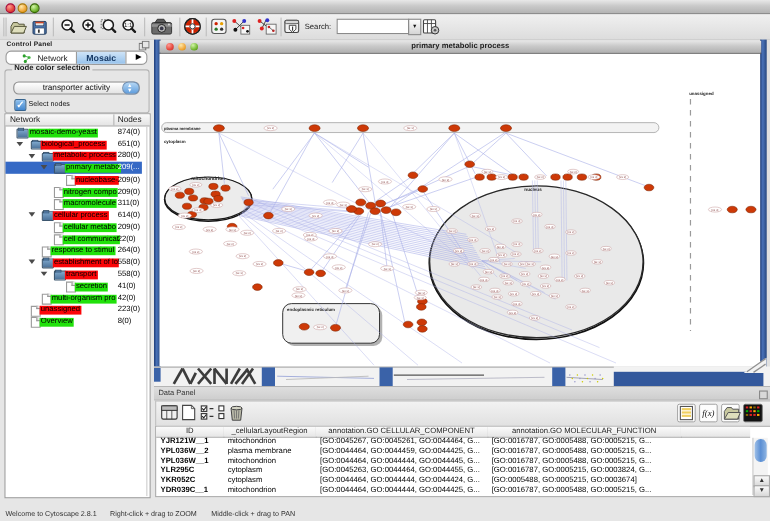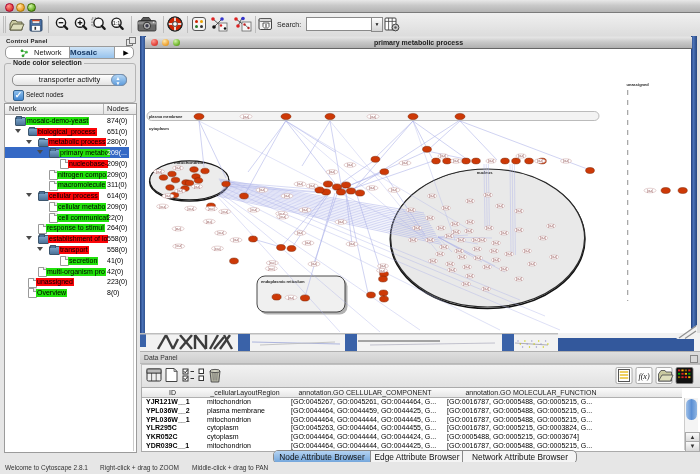--- a/index.html
+++ b/index.html
@@ -13,21 +13,21 @@
 
 #toolbar{left:0;top:13px;width:700px;height:23px;background:linear-gradient(#f0f0f0,#dcdcdc);border-bottom:1px solid #9a9a9a;}
 .tsep{top:3px;width:1px;height:17px;background:#bdbdbd;}
 #searchlbl{left:277px;top:8px;font-size:7px;color:#222;}
 #searchbox{left:306px;top:4px;width:64px;height:12px;background:#fff;border:1px solid #8a8a8a;}
 #searchdrop{left:371px;top:4px;width:10px;height:13px;background:linear-gradient(#fdfdfd,#d5d5d5);border:1px solid #8a8a8a;font-size:5px;text-align:center;line-height:13px;color:#111;}
 
 #cpanel{left:0;top:36px;width:140px;height:417px;background:#e6e6e6;}
 #cphead{left:6px;top:2px;font-size:6px;font-weight:bold;color:#222;letter-spacing:0.2px;}
 #tabbar{left:5px;top:10px;width:127px;height:11px;background:#fff;border:1px solid #9b9b9b;border-radius:5px;overflow:hidden;}
-#tab-mosaic{left:63px;top:0;width:44px;height:18px;background:linear-gradient(#cfe4f7,#74aee6);border-left:1px solid #9b9b9b;border-right:1px solid #9b9b9b;font-size:8px;font-weight:bold;color:#173a66;line-height:11px;}
+#tab-mosaic{left:63px;top:0;width:44px;height:18px;background:linear-gradient(#cfe4f7,#74aee6);border-left:1px solid #9b9b9b;border-right:1px solid #9b9b9b;text-align:center;font-size:8px;font-weight:bold;color:#173a66;line-height:11px;}
 #tab-net{left:28px;top:0;font-size:7.5px;color:#222;line-height:11px;}
 #tab-arrow{left:113px;top:0;width:14px;height:11px;font-size:7px;text-align:center;line-height:11px;color:#000;}
 #groupbox{left:4px;top:27px;width:130px;height:38px;border:1px solid #b5b5b5;border-radius:3px;}
 #grouplbl{left:11px;top:23px;z-index:3;font-size:7px;font-weight:bold;color:#222;background:#e6e6e6;padding:0 2px;}
 #combo{left:12px;top:38px;width:113px;height:10px;background:linear-gradient(#ffffff,#e3e3e3);border:1px solid #8f8f8f;border-radius:5px;font-size:7.5px;color:#111;text-align:center;line-height:10px;}
 #combobtn{left:111px;top:38px;width:14px;height:10px;background:linear-gradient(#b5d7f5,#5f9ddd);border:1px solid #7090b5;border-radius:6px;}
 #checkbox{left:13px;top:54px;width:9px;height:9px;background:linear-gradient(#8ec0ee,#4186cf);border:1px solid #36648f;border-radius:2px;color:#fff;font-size:9px;line-height:9px;text-align:center;font-weight:bold;}
 #checklbl{left:26px;top:55px;font-size:6.5px;color:#111;}
 #treebox{left:4px;top:67px;width:131px;height:348px;background:#fff;border:1px solid #9b9b9b;}
 #treehead{left:0;top:0;width:131px;height:10px;background:linear-gradient(#fafafa,#e4e4e4);border-bottom:1px solid #aaa;}
@@ -764,23 +764,18 @@
         <div class="abs drow" style="left:149px;top:53.65px;">[GO:0044464, GO:0044444, GO:0044425, G...</div>
         <div class="abs drow" style="left:305px;top:53.65px;">[GO:0016787, GO:0005488, GO:0005215, G...</div>
         <div id="dscroll" class="abs">
           <div class="abs" style="left:1px;top:1px;width:11px;height:21px;border-radius:6px;background:linear-gradient(90deg,#9fc0e8,#5b8fd4 50%,#8fb5e2);"></div>
           <div class="abs" style="left:0;top:34px;width:13px;height:9px;background:linear-gradient(#fafafa,#d8d8d8);border:0.5px solid #aaa;font-size:6px;text-align:center;line-height:9px;color:#333;">▲</div>
           <div class="abs" style="left:0;top:43px;width:13px;height:9px;background:linear-gradient(#fafafa,#d8d8d8);border:0.5px solid #aaa;font-size:6px;text-align:center;line-height:9px;color:#333;">▼</div>
         </div>
       </div>
   </div>
 
-  <div id="btabs" class="abs">
-      <div class="btab" style="left:0px;width:96px;background:linear-gradient(#b4d3f2,#6fa3da);">Node Attribute Browser</div>
-      <div class="btab" style="left:96px;width:92px;border-left:1px solid #8a8a8a;">Edge Attribute Browser</div>
-      <div class="btab" style="left:188px;width:114px;border-left:1px solid #8a8a8a;">Network Attribute Browser</div>
-    </div>
   <div id="statusbar" class="abs">
     <span class="abs" style="left:5px;top:2px;">Welcome to Cytoscape 2.8.1</span>
     <span class="abs" style="left:100px;top:2px;">Right-click + drag to ZOOM</span>
     <span class="abs" style="left:192px;top:2px;">Middle-click + drag to PAN</span>
   </div>
 </div>
 
 </body></html>

